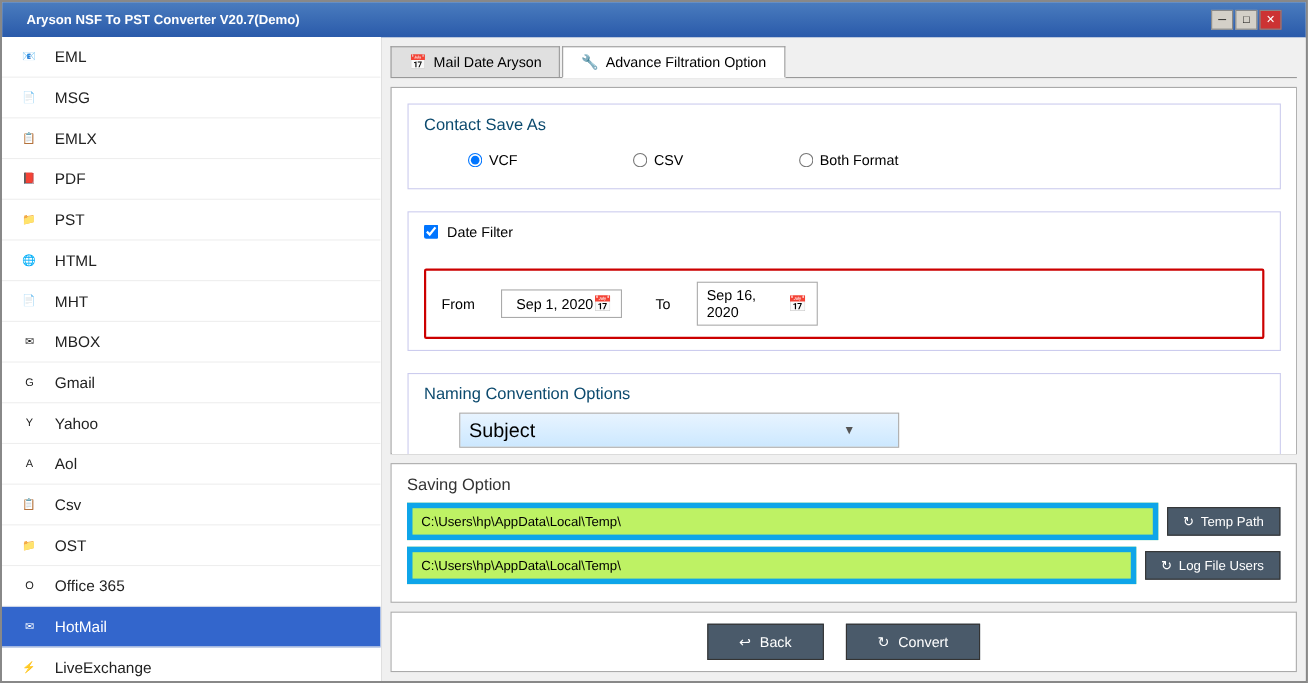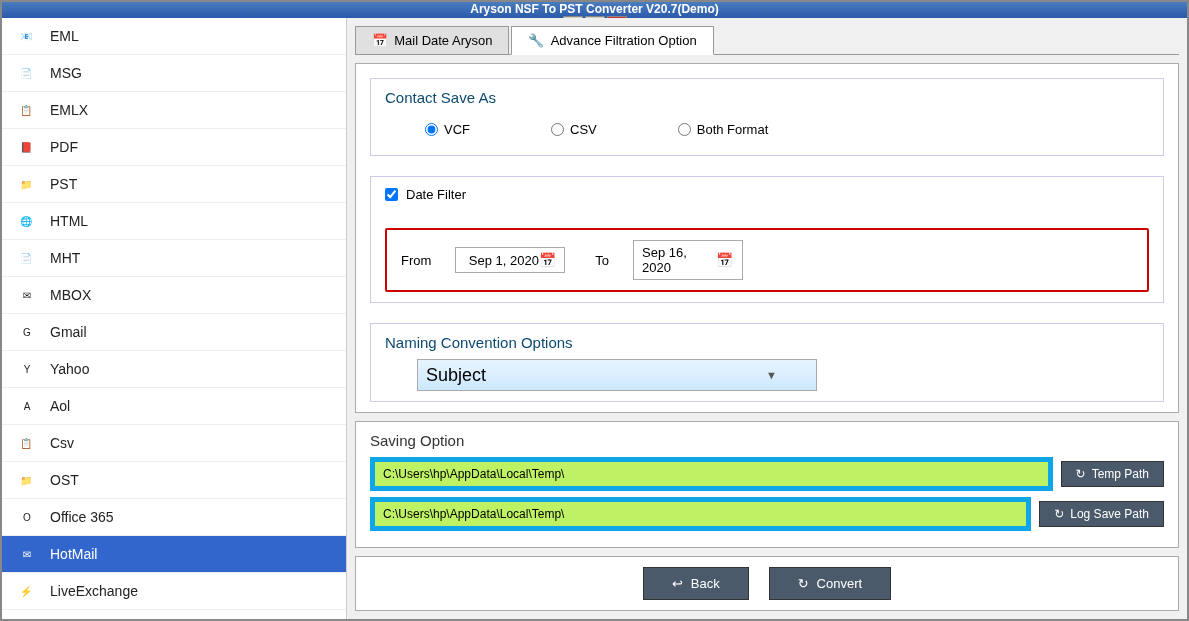--- a/index.html
+++ b/index.html
@@ -1,20 +1,20 @@
 <!DOCTYPE html>
 <html><head>
   <meta charset="utf-8">
   <style>
     * { box-sizing: border-box; margin: 0; padding: 0; }
     body { font-family: 'Segoe UI', Tahoma, Geneva, Verdana, sans-serif; font-size: 13px; background: #d4d0c8; user-select: none; }
 
     .window { width: 1189px; height: 621px; border: 2px solid #888; display: flex; flex-direction: column; background: #f0f0f0; }
 
-    .title-bar { background: linear-gradient(to bottom, #4a7cbe, #2a5aaa); color: white; height: 16px; display: flex; align-items: center; justify-content: space-between; padding: 0 22px; font-size: 12px; font-weight: bold; flex-shrink: 0; flex-direction: column; }
+    .title-bar { background: linear-gradient(to bottom, #4a7cbe, #2a5aaa); color: white; height: 32px; display: flex; align-items: center; justify-content: space-between; padding: 0 22px; font-size: 12px; font-weight: bold; flex-shrink: 0; }
     .title-bar-buttons { display: flex; gap: 2px; }
     .title-btn { width: 20px; height: 18px; border: 1px solid #888; background: #d4d0c8; color: black; font-size: 10px; cursor: pointer; display: flex; align-items: center; justify-content: center; }
     .title-btn.close { background: #cc3333; color: white; }
 
     .main-content { display: flex; flex: 1; overflow: hidden; }
 
     
     .sidebar { width: 345px; background: white; border-right: 1px solid #ccc; overflow-y: auto; flex-shrink: 0; }
     .sidebar-item { display: flex; align-items: center; gap: 10px; padding: 7px 12px; cursor: pointer; border-bottom: 1px solid #eee; font-size: 14px; color: #222; }
     .sidebar-item.active { background: #3366cc; color: white; }
@@ -26,21 +26,21 @@
     
     .tabs { display: flex; border-bottom: 1px solid #999; flex-shrink: 0; }
     .tab { padding: 6px 16px; border: 1px solid #999; border-bottom: none; cursor: pointer; background: #e0e0e0; font-size: 13px; display: flex; align-items: center; gap: 6px; margin-right: 2px; }
     .tab.active { background: white; border-bottom: 1px solid white; margin-bottom: -1px; }
 
     
     .content-area { flex: 1; background: white; border: 1px solid #aaa; padding: 14px; display: flex; flex-direction: column; gap: 16px; overflow-y: auto; }
 
     
     .section-label { font-size: 15px; color: #0c4a6e; margin-bottom: 8px; }
-    .radio-group { display: flex; align-items: center; gap: 81px; padding: 8px 40px; }
+    .radio-group { display: flex; align-items: center; gap: 105px; padding: 8px 40px; }
     .radio-item { display: flex; align-items: center; gap: 6px; font-size: 13px; }
     .radio-item input[type=radio] { cursor: pointer; }
 
     
     .date-filter-row { display: flex; align-items: center; gap: 8px; margin-bottom: 26px; }
     .date-filter-row input[type=checkbox] { cursor: pointer; }
     .date-box { border: 2px solid #cc0000; padding: 10px 14px; display: flex; align-items: center; gap: 30px; border-radius: 2px; }
     .date-field { display: flex; align-items: center; gap: 24px; font-size: 13px; }
     .date-input { border: 1px solid #aaa; padding: 4px 8px; font-size: 13px; width: 110px; background: white; display: flex; align-items: center; justify-content: flex-end; }
     .cal-icon { font-size: 14px; cursor: pointer; }
@@ -218,21 +218,21 @@
           <input class="saving-input" type="text" id="temp-path-input" value="C:\Users\hp\AppData\Local\Temp\" style="">
           <button class="saving-btn" id="temp-path-btn">
             <span>↻</span>
             <span>Temp Path</span>
           </button>
         </div>
         <div class="saving-row">
           <input class="saving-input" type="text" id="log-path-input" value="C:\Users\hp\AppData\Local\Temp\" style="">
           <button class="saving-btn" id="log-path-btn">
             <span>↻</span>
-            <span>Log Save Path</span>
+            <span>Log File Users</span>
           </button>
         </div>
       </div>
 
       <div class="bottom-bar">
         <button class="action-btn">
           <span>↩</span>
           <span>Back</span>
         </button>
         <button class="action-btn">

